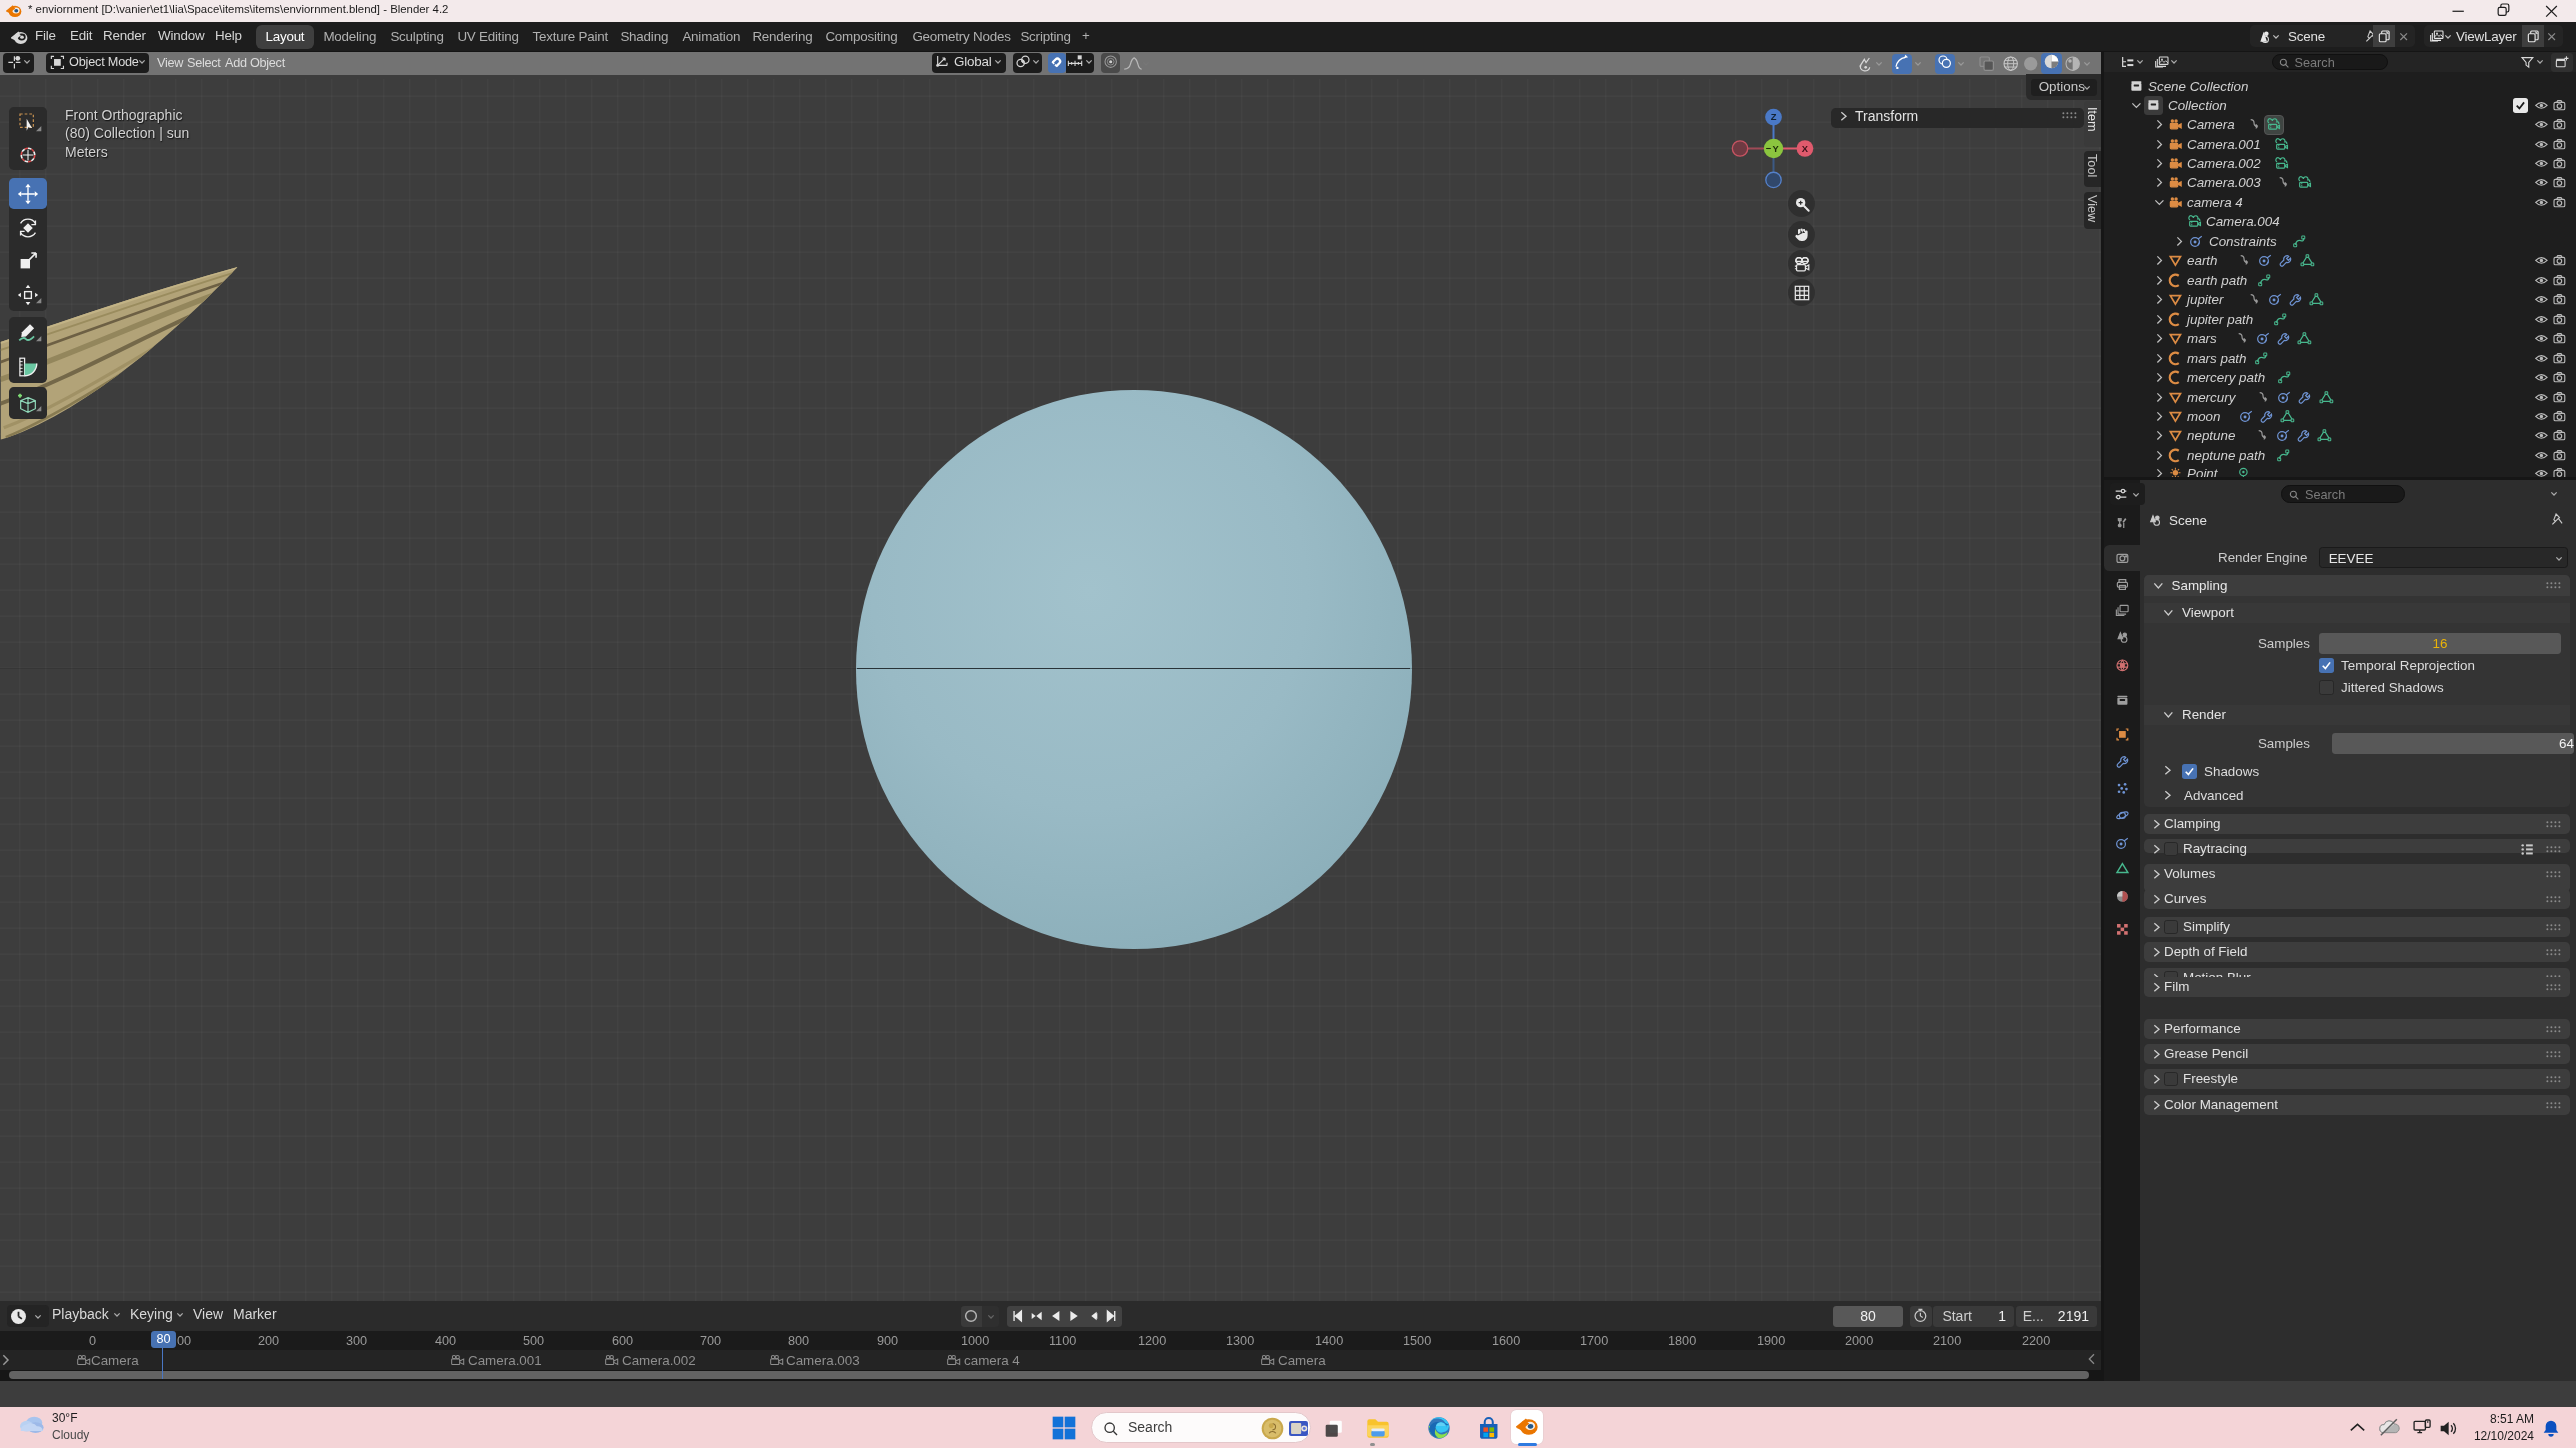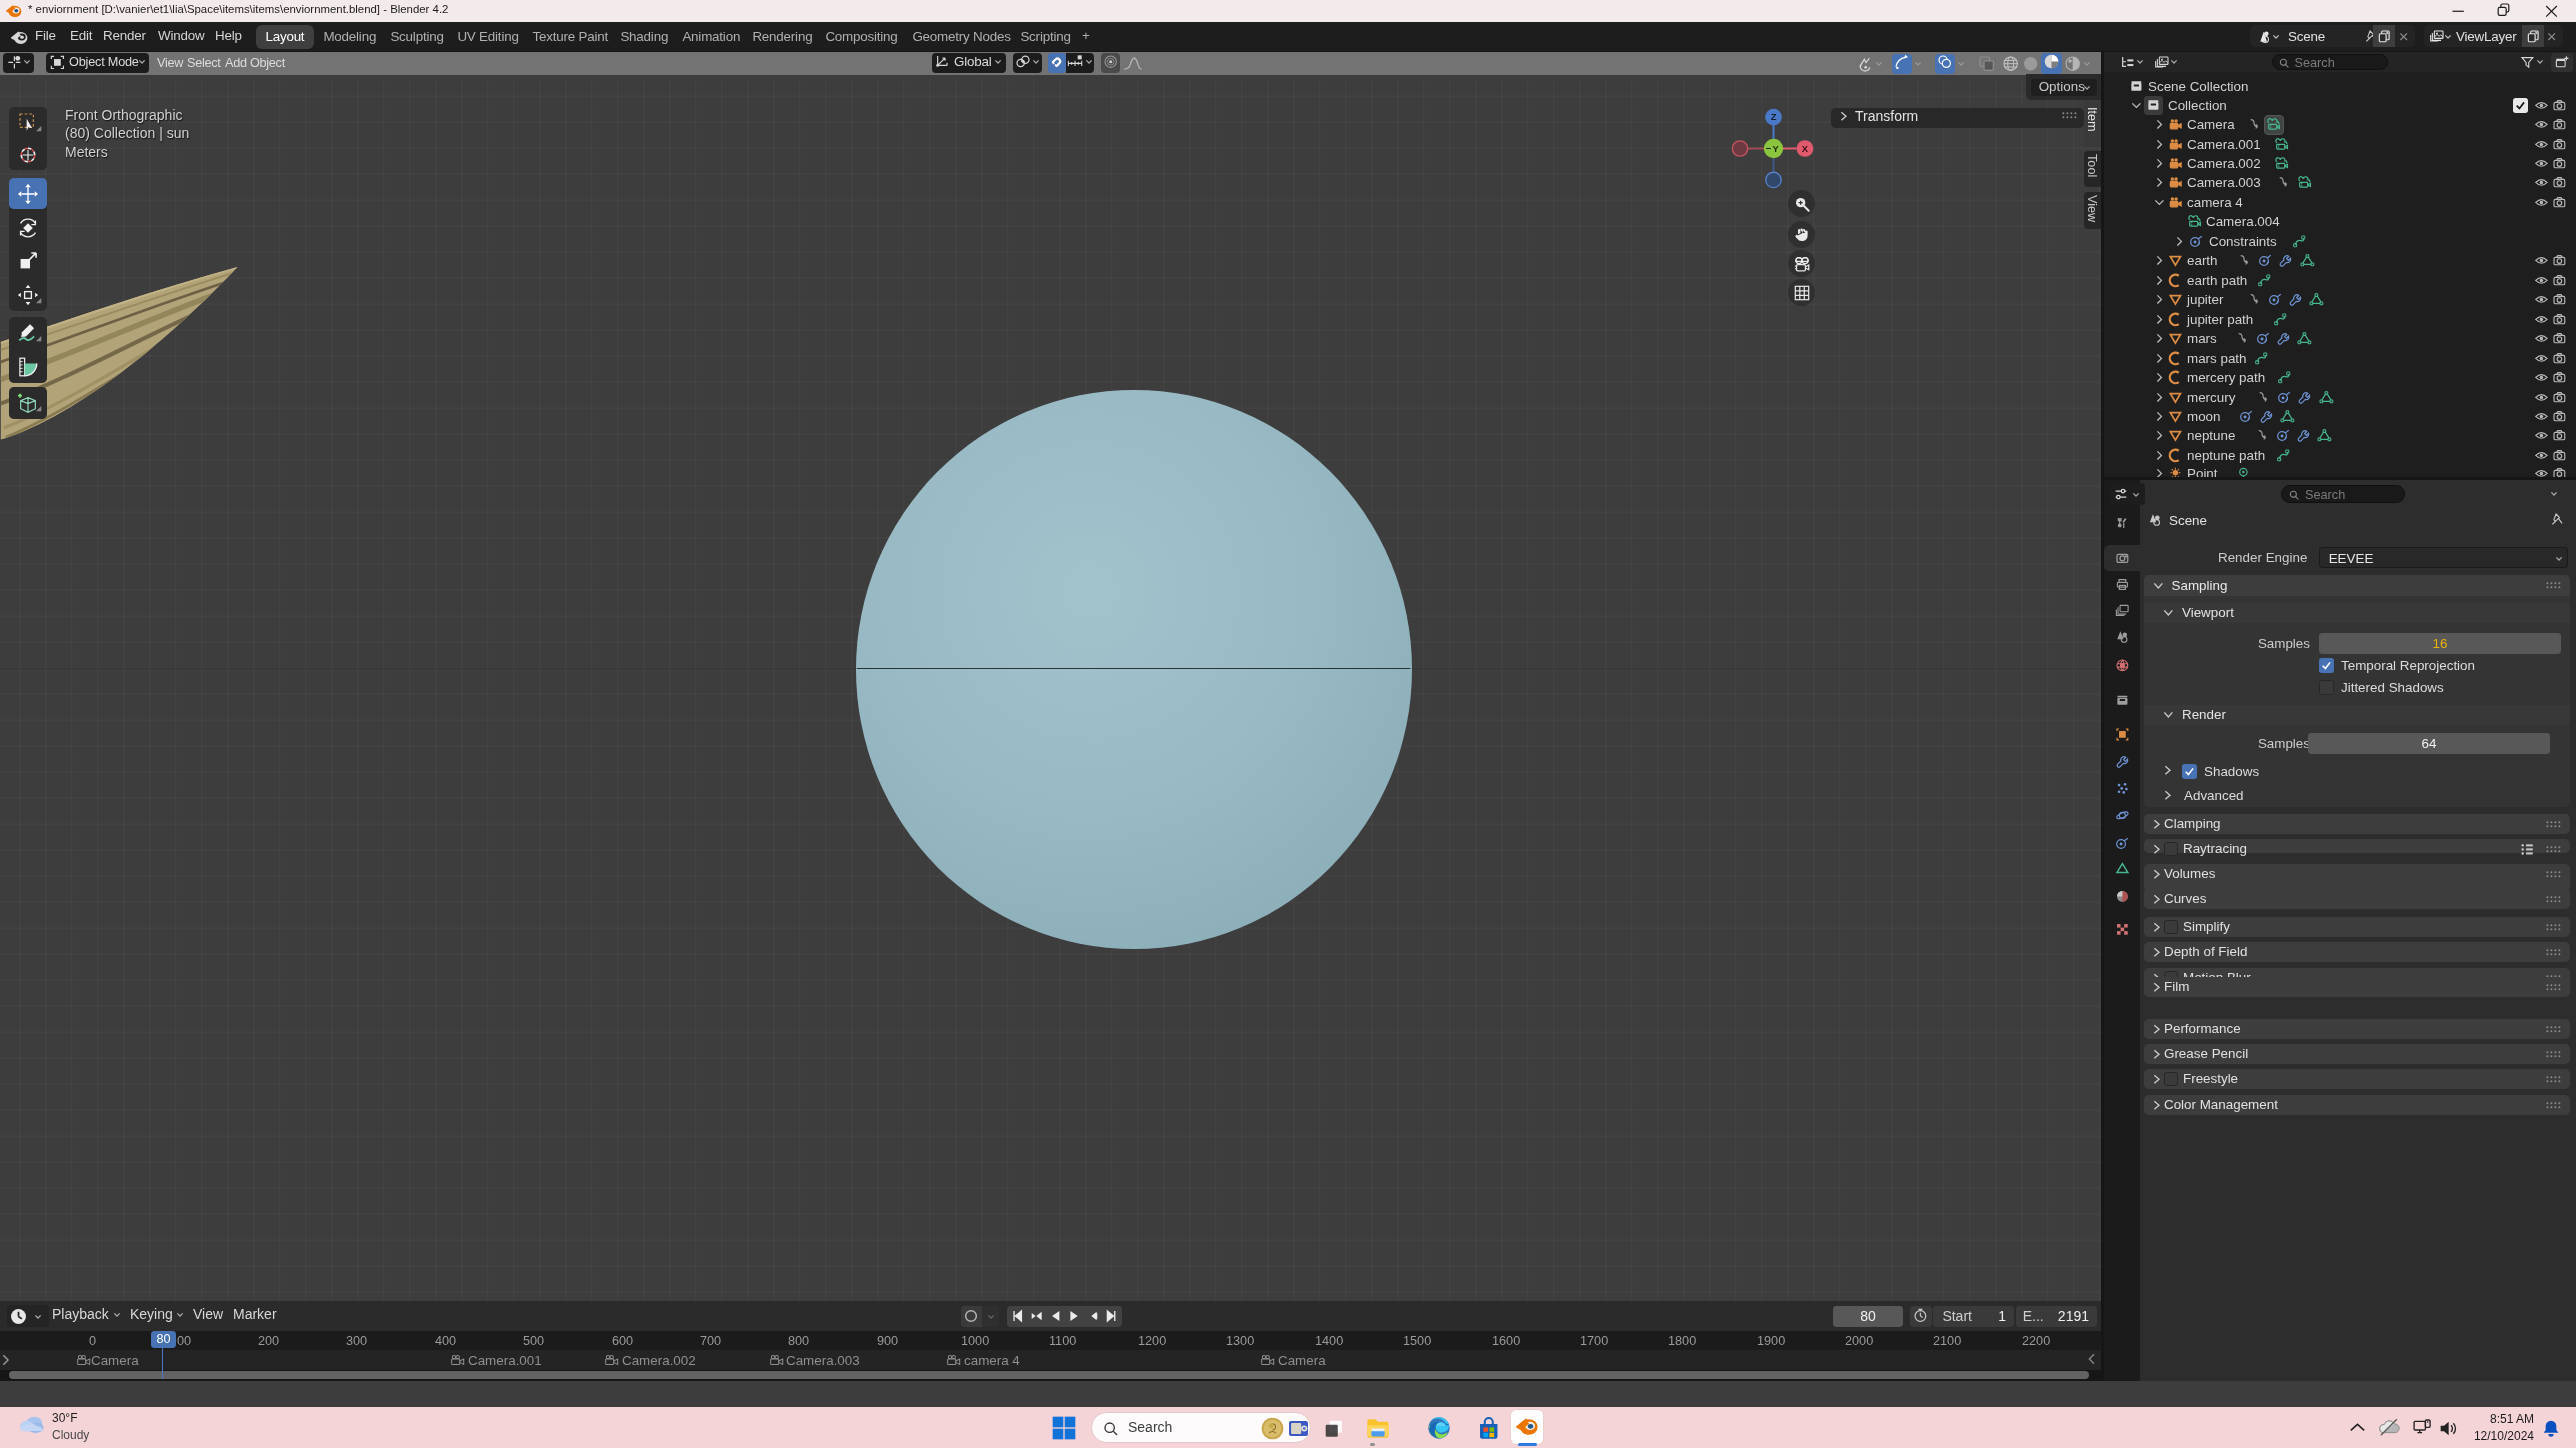--- a/index.html
+++ b/index.html
@@ -58,21 +58,21 @@
 
 #tl-header { left:0; top:1301px; width:2101px; height:30px; background:#2b2b2b; color:#d8d8d8; font-size:14px; }
 #tl-scrub { left:0; top:1331px; width:2101px; height:19px; background:#1b1b1b; color:#9a9a9a; font-size:12.7px; }
 #tl-body { left:0; top:1350px; width:2101px; height:20px; background:#242424; }
 #tl-scroll { left:0; top:1370px; width:2101px; height:10.7px; background:#161616; }
 .marker { position:absolute; top:2.7px; color:#8f8f8f; font-size:13.4px; }
 
 
 #outliner { left:2104px; top:52px; width:472px; height:425px; background:#1e1e1e; overflow:hidden; }
 #outlinerHdr { left:0; top:0; width:472px; height:20px; background:#242424; }
-.orow { position:absolute; left:0; width:472px; height:19.5px; color:#d1d1d1; font-size:13.4px; }
+.orow { position:absolute; left:0; width:472px; height:19.5px; color:#d1d1d1; font-size:13.4px;font-style:italic; }
 .orow span { position:absolute; top:2px; }
 
 #props { left:2104px; top:480px; width:472px; height:901px; background:#2d2d2d; }
 #propstrip { left:0; top:0; width:36px; height:901px; background:#1b1b1b; }
 .panel { position:absolute; left:40px; width:426px; background:#3d3d3d; border-radius:4.7px; color:#dddddd; font-size:13.4px; }
 .plabel { position:absolute; color:#cccccc; font-size:13.4px; }
 
 
 #statusbar { left:0; top:1381px; width:2576px; height:26px; background:#191919; color:#9a9a9a; font-size:12.7px; }
 
@@ -1370,21 +1370,21 @@
         </svg>
         <span class="abs" style="left:197px;top:83px;color:#dcdcdc">Temporal Reprojection</span>
   <div class="abs" style="left:175px;top:105px;width:14.8px;height:14.8px;background:#3a3a3a;border:0.7px solid #272727;border-radius:2.7px"></div>
         <span class="abs" style="left:197px;top:105px;color:#dcdcdc">Jittered Shadows</span>
   <div class="abs" style="left:0;top:130px;width:426px;height:20px;background:#383838"></div>
   <svg class="abs" style="left:19px;top:136px" width="10.7" height="8" viewBox="0 0 16 12">
           <path d="M2 2 L8 9 L14 2" stroke="#ccc" stroke-width="2" fill="none"></path>
         </svg>
         <span class="abs" style="left:38px;top:132px;color:#e2e2e2">Render</span>
   <span class="plabel" style="left:65px;top:161px;width:101px;text-align:right">Samples</span>
-  <div class="abs" style="left:164px;top:158px;width:242px;height:21px;background:#585858;border-radius:3.4px;text-align:center"><span style="line-height:21px;color:#f2f2f2">64</span></div>
+  <div class="abs" style="left:188px;top:158px;width:242px;height:21px;background:#585858;border-radius:3.4px;text-align:right"><span style="line-height:21px;color:#f2f2f2">64</span></div>
   <svg class="abs" style="left:20px;top:190px" width="8" height="10.7" viewBox="0 0 12 16">
           <path d="M2 2 L9 8 L2 14" stroke="#ccc" stroke-width="2" fill="none"></path>
         </svg>
         <div class="abs" style="left:38px;top:189px;width:14.8px;height:14.8px;background:#4772b3;border-radius:2.7px"></div>
         <svg class="abs" style="left:38px;top:189px" width="14.8" height="14.8" viewBox="0 0 22 22">
           <path d="M5.5 11.5 L9.5 15.5 L16.5 6.5" stroke="#fff" stroke-width="2.4" fill="none"></path>
         </svg>
         <span class="abs" style="left:60px;top:189px;color:#dcdcdc">Shadows</span>
   <svg class="abs" style="left:20px;top:215px" width="8" height="10.7" viewBox="0 0 12 16">
           <path d="M2 2 L9 8 L2 14" stroke="#ccc" stroke-width="2" fill="none"></path>

